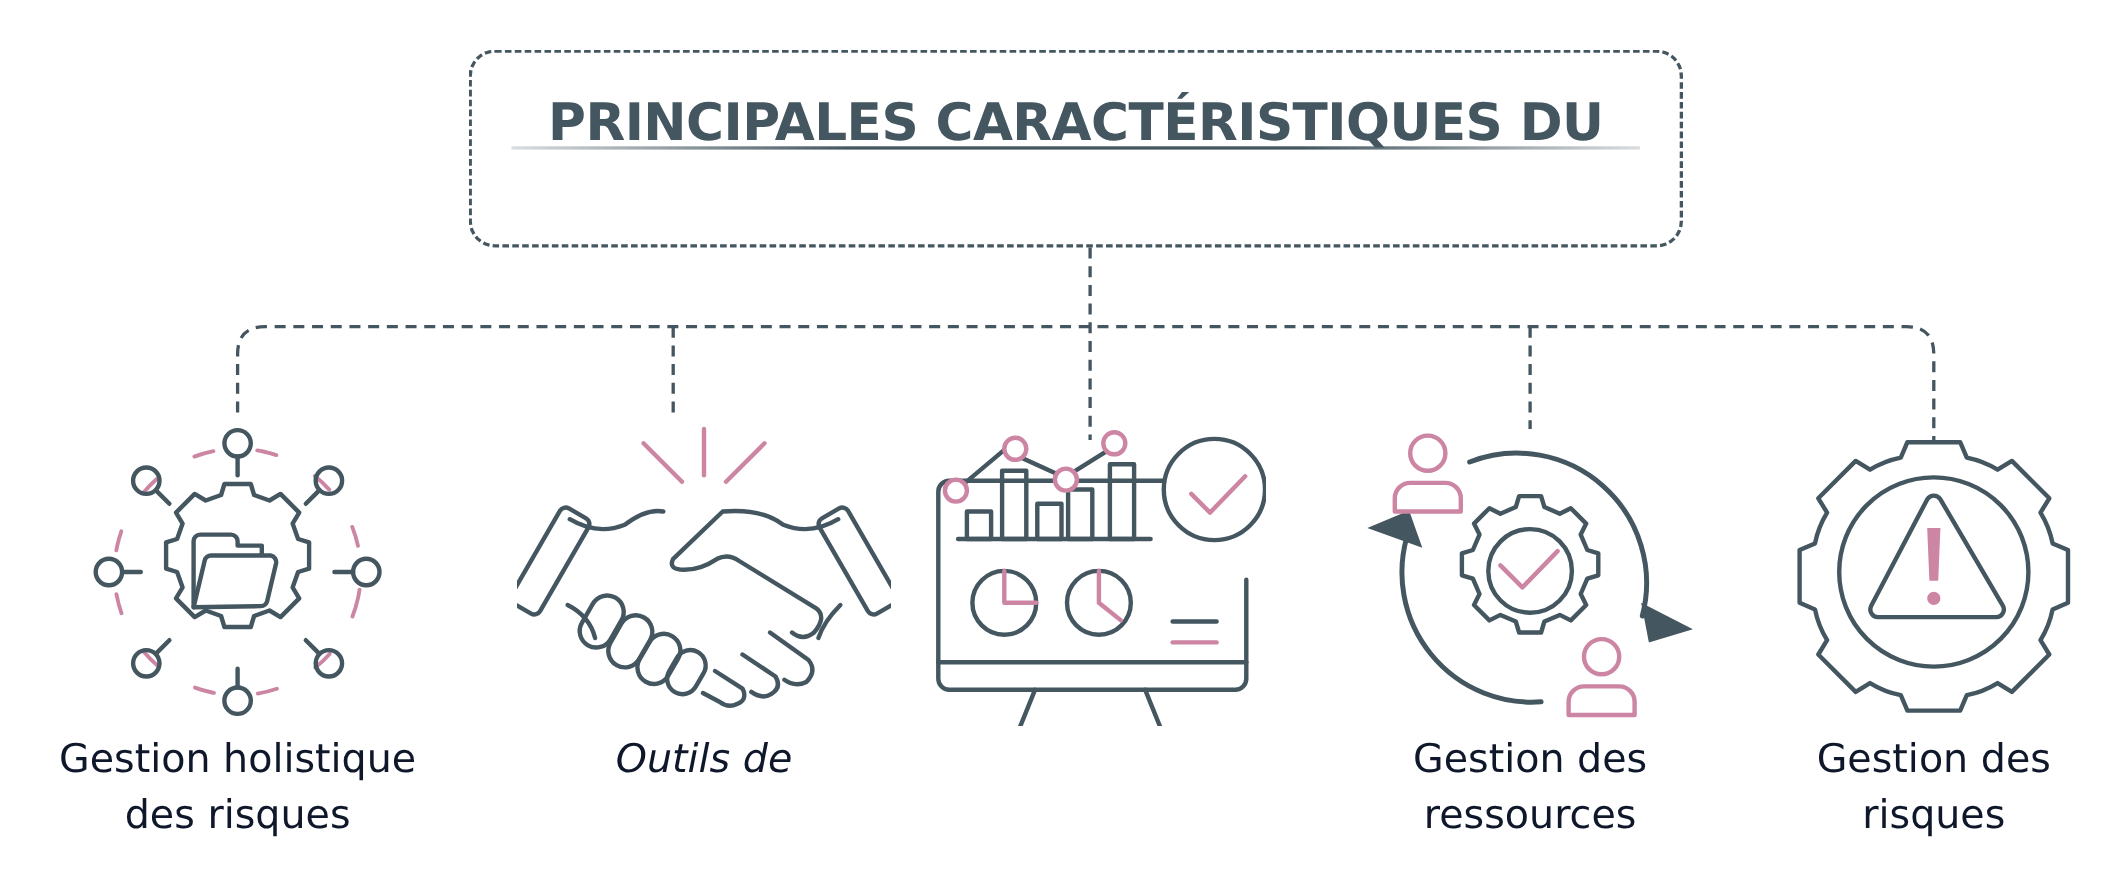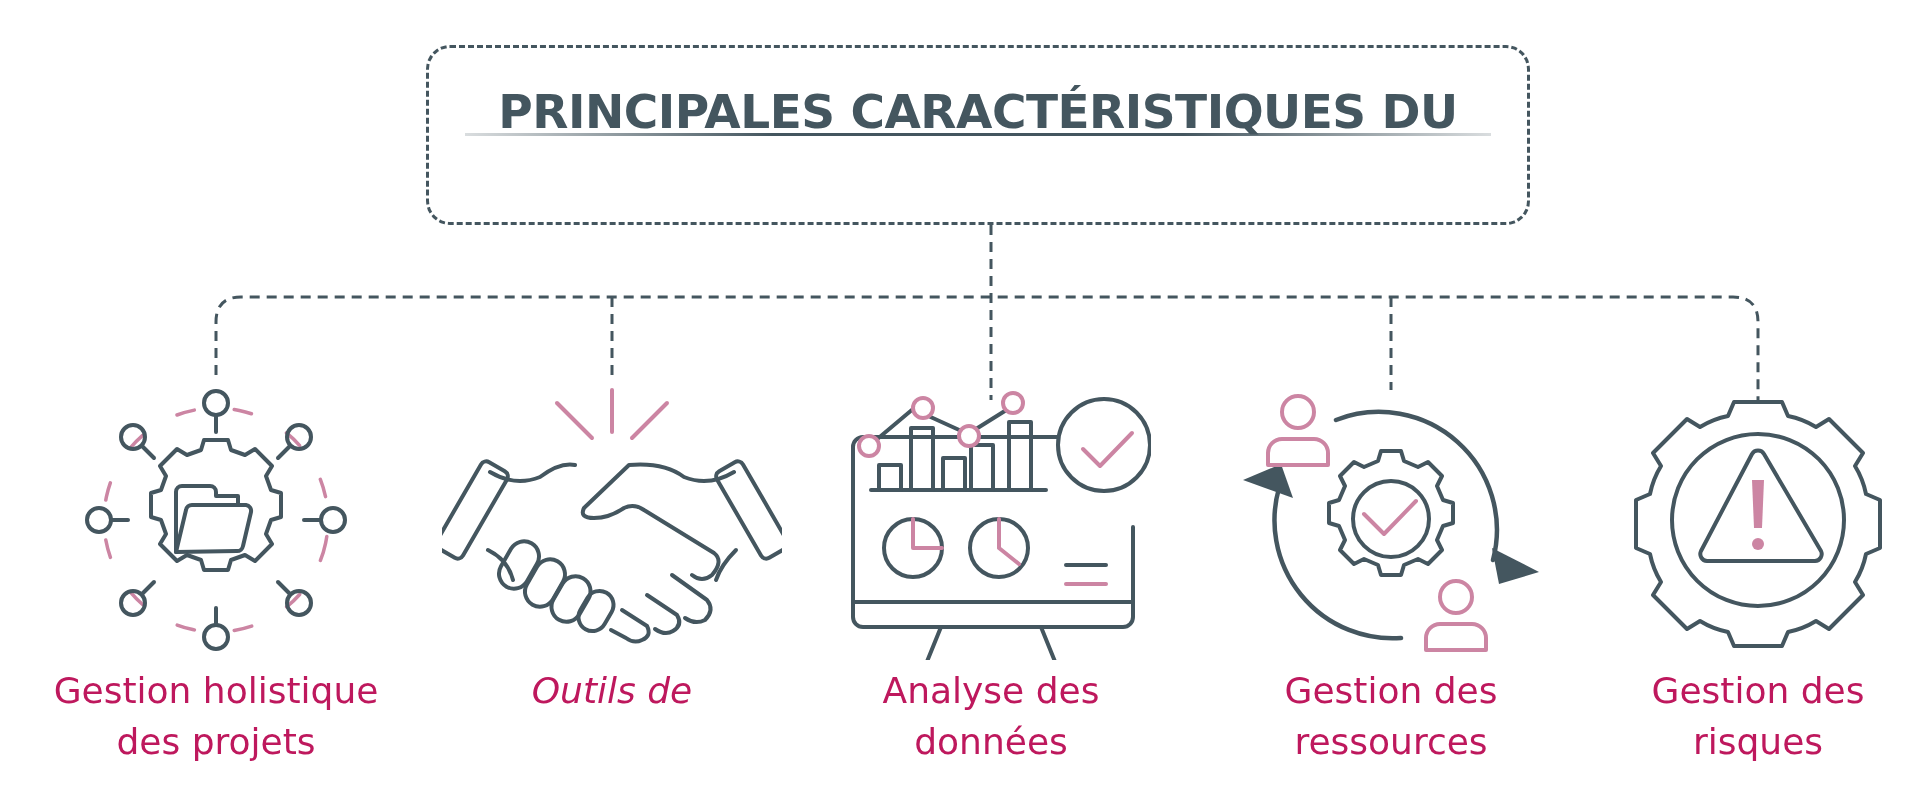--- a/index.html
+++ b/index.html
@@ -11,21 +11,21 @@
                 font-family:"DejaVu Sans", sans-serif; font-weight:bold; font-size:47px;
                 letter-spacing:-0.5px; color:#44565f; line-height:1; }
   .t1 { top:40px; }
   .t2 { top:103px; }
   .divider { position:absolute; left:36px; right:36px; top:85px; height:3px;
              background:linear-gradient(90deg, rgba(68,86,95,0.2), #44565f 30%, #44565f 70%, rgba(68,86,95,0.2)); }
   svg.lines { position:absolute; left:0; top:0; }
   .item { position:absolute; top:380px; width:380px; margin-left:-190px; text-align:center; }
   .item svg { display:block; margin:0 auto; }
   .label { position:absolute; top:285px; left:0; width:100%; text-align:center;
-           font-family:"DejaVu Sans", sans-serif; font-size:36px; line-height:51px; color:#be185d; }
+           font-family:"DejaVu Sans", sans-serif; font-size:36px; line-height:51px; color:#0f172a; }
   .label span { display:block; }
 </style>
 </head>
 <body>
 
 <div class="title-box">
   <div class="title-line t1">PRINCIPALES CARACTÉRISTIQUES DU</div>
   <div class="divider"></div>
 </div>
 
@@ -60,25 +60,25 @@
       <circle cx="-83" cy="83" r="12"></circle>
         <line x1="-74" y1="74" x2="-62" y2="62"></line>
       <circle cx="83" cy="83" r="12"></circle>
         <line x1="74" y1="74" x2="62" y2="62"></line>
       <path d="M-40 32 V-28 a6 6 0 0 1 6 -6 h28 a6 6 0 0 1 6 6 v4 h22 v8"></path>
       <path d="M-40 32 L-30 -10 a6 6 0 0 1 6 -5 h54 a6 6 0 0 1 5 7 l-8 34 a6 6 0 0 1 -6 5 z"></path>
     </g>
   </svg>
   <div class="label">
     <span>Gestion holistique</span>
-    <span>des projets</span>
+    <span>des risques</span>
   </div>
 </div>
 
-<div class="item" style="left:612px;font-style:italic;">
+<div class="item" style="left:640px;font-style:italic;">
   <svg width="340" height="280" viewBox="-170 -140 340 280">
     <g fill="none" stroke="#cc85a3" stroke-width="4" stroke-linecap="round">
       <line x1="-55" y1="-117" x2="-20" y2="-82"></line>
       <line x1="0" y1="-130" x2="0" y2="-88"></line>
       <line x1="55" y1="-117" x2="20" y2="-82"></line>
     </g>
     <g fill="none" stroke="#44565f" stroke-width="4" stroke-linecap="round" stroke-linejoin="round">
       <rect x="-155" y="-60" width="30" height="100" rx="6" transform="rotate(30 -140 -10)"></rect>
       <rect x="125" y="-60" width="30" height="100" rx="6" transform="rotate(-30 140 -10)"></rect>
       <path d="M-122 -48 q25 15 50 5 q20 -15 35 -12"></path>
@@ -121,24 +121,20 @@
       <path d="M-78 28 V-1 M-78 28 H-49"></path>
       <path d="M8 28 V-1 M8 28 L28 44"></path>
       <line x1="75" y1="64" x2="115" y2="64"></line>
       <path d="M92 -71 l17 17 l32 -33"></path>
       <circle cx="-122" cy="-74" r="10" fill="#fff"></circle>
       <circle cx="-68" cy="-112" r="10" fill="#fff"></circle>
       <circle cx="-22" cy="-84" r="10" fill="#fff"></circle>
       <circle cx="22" cy="-117" r="10" fill="#fff"></circle>
     </g>
   </svg>
-  <div class="label">
-    <span>Analyse des</span>
-    <span>données</span>
-  </div>
 </div>
 
 <div class="item" style="left:1391px;">
   <svg width="300" height="280" viewBox="-150 -140 300 280">
     <g fill="none" stroke="#44565f" stroke-width="4.5" stroke-linecap="round">
       <path d="M-55 -100 A118 118 0 0 1 102 40"></path>
       <path d="M10 118 A118 118 0 0 1 -112 -32"></path>
     </g>
     <path d="M-148 -40 L-110 -56 L-98 -22 Z" fill="#44565f"></path>
     <path d="M148 52 L108 64 L101 28 Z" fill="#44565f"></path>

